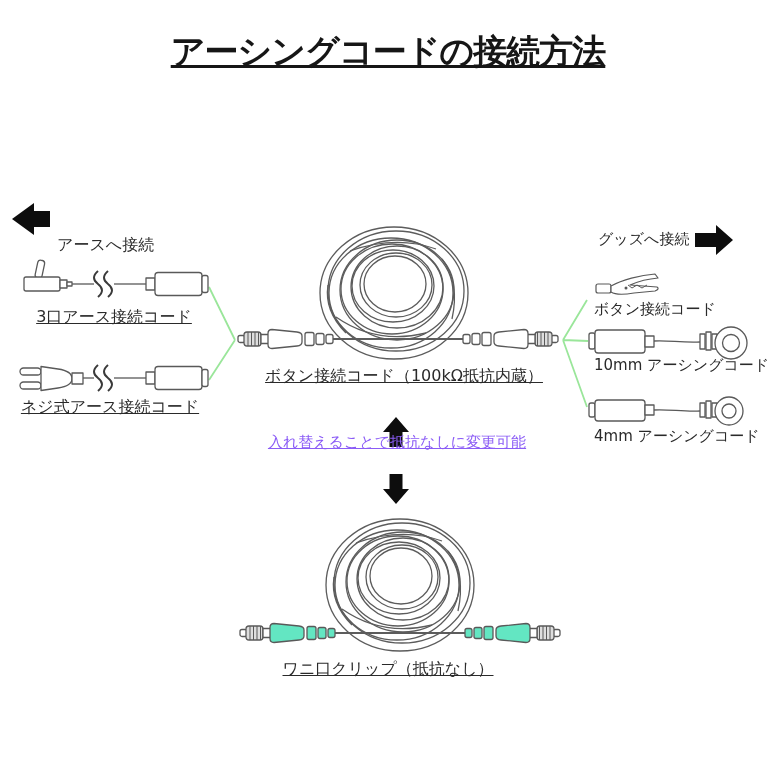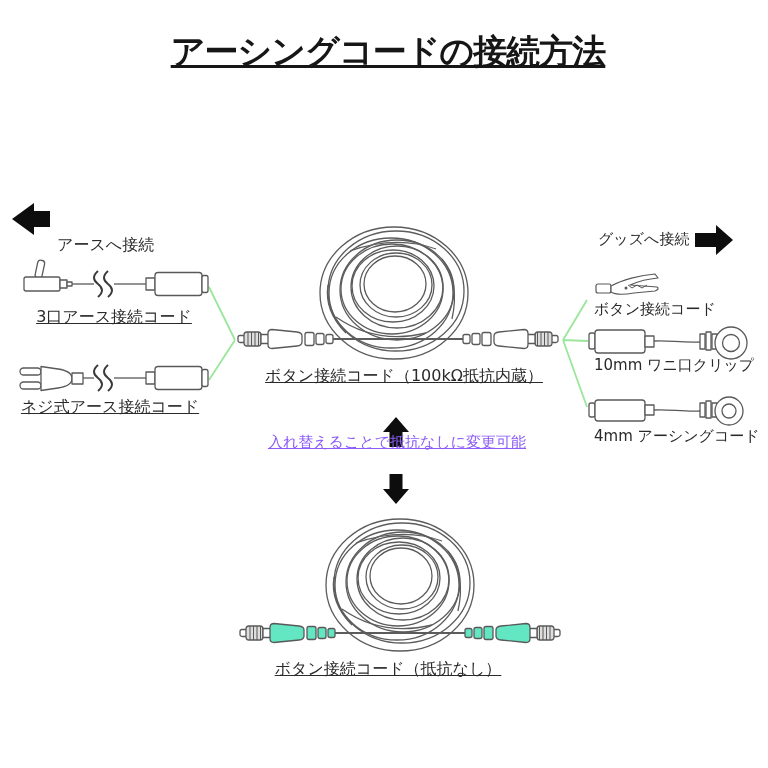--- a/index.html
+++ b/index.html
@@ -163,18 +163,18 @@
 
 <div id="title" class="abs ctr">アーシングコードの接続方法</div>
 
 <div id="left-header" class="abs hdr">アースへ接続</div>
 <div id="right-header" class="abs hdr">グッズへ接続</div>
 
 <div id="label-item1" class="abs ctr itemlabel">3口アース接続コード</div>
 <div id="label-item2" class="abs ctr itemlabel">ネジ式アース接続コード</div>
 
 <div id="label-wani" class="abs rlabel">ボタン接続コード</div>
-<div id="label-10mm" class="abs rlabel">10mm ワニ口クリップ</div>
+<div id="label-10mm" class="abs rlabel">10mm アーシングコード</div>
 <div id="label-4mm" class="abs rlabel">4mm アーシングコード</div>
 
 <div id="label-main-cord" class="abs ctr">ボタン接続コード（100kΩ抵抗内蔵）</div>
 <div id="label-swap" class="abs ctr">入れ替えることで抵抗なしに変更可能</div>
-<div id="label-bottom-cord" class="abs ctr">ボタン接続コード（抵抗なし）</div>
+<div id="label-bottom-cord" class="abs ctr">ワニ口クリップ（抵抗なし）</div>
 
 </body></html>

